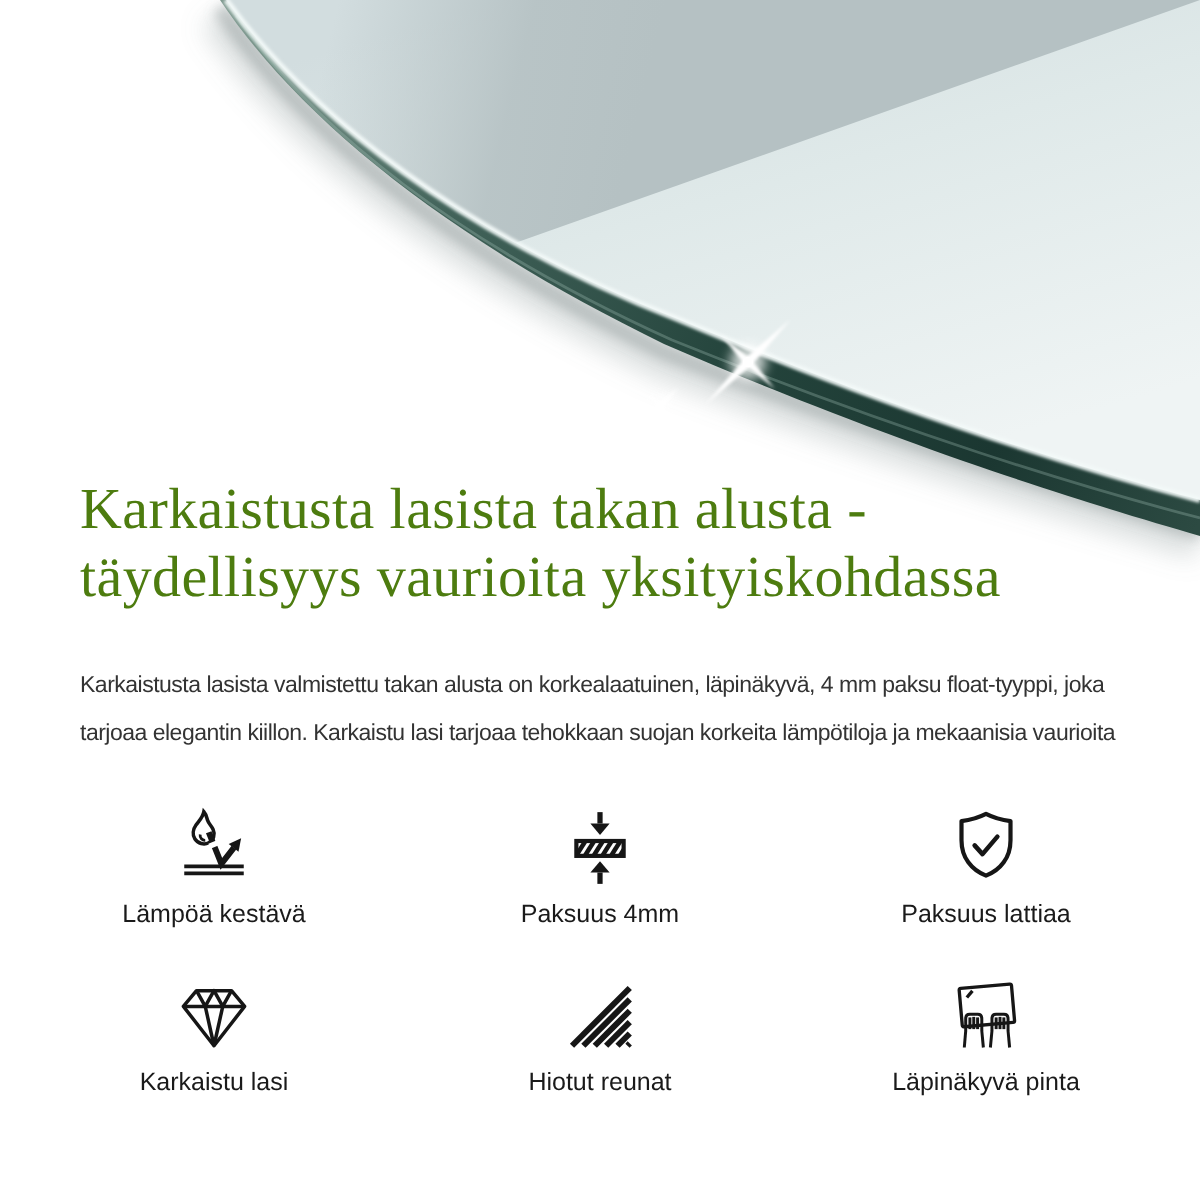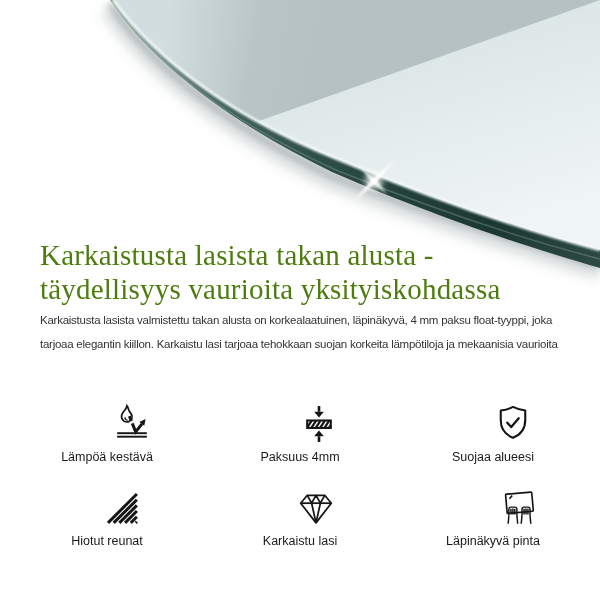--- a/index.html
+++ b/index.html
@@ -11,30 +11,30 @@
   .hero{position:absolute;left:0;top:0;width:600px;height:300px;}
   .hero svg{display:block;}
 
   .heading{
     position:absolute;left:40px;top:238px;
     font-family:"Liberation Serif","DejaVu Serif",serif;
     font-size:29px;line-height:34px;color:#4d7c0f;
     white-space:nowrap;letter-spacing:.2px;
   }
   .para{
-    position:absolute;left:40px;top:308px;
+    position:absolute;left:40px;top:331px;
     font-size:11.5px;line-height:24px;color:#333333;
     letter-spacing:-0.25px;white-space:nowrap;
   }
   .features{
     position:absolute;left:0;top:403px;width:600px;
     display:grid;grid-template-columns:214px 172px 214px;
     grid-auto-rows:84px;justify-items:center;align-items:start;
   }
-  .feature{display:flex;flex-direction:column;align-items:flex-end;}
+  .feature{display:flex;flex-direction:column;align-items:center;}
   .feature .ic{width:42px;height:42px;}
   .feature .ic svg{width:42px;height:42px;display:block;}
   .feature .lbl{
     margin-top:5px;font-size:12.5px;color:#1a1a1a;letter-spacing:0;
   }
 </style>
 </head>
 <body>
 
 <div class="hero">
@@ -157,48 +157,48 @@
     <div class="lbl">Paksuus 4mm</div>
   </div>
 
   <div class="feature">
     <div class="ic">
       <svg viewBox="0 0 48 48" fill="none" stroke="#161616" stroke-width="2.4" stroke-linejoin="round">
         <path d="M24,4.5 C28.5,6.8 33,8 38,8.6 L38,19.5 C38,29.5 32.3,36.5 24,39.8 C15.7,36.5 10,29.5 10,19.5 L10,8.6 C15,8 19.5,6.8 24,4.5 Z"></path>
         <polyline points="17.5,22.5 22,27.5 30.5,17.5" stroke-width="2.6" stroke-linecap="round"></polyline>
       </svg>
     </div>
-    <div class="lbl">Suojaa alueesi</div>
+    <div class="lbl">Paksuus lattiaa</div>
+  </div>
+
+  <div class="feature">
+    <div class="ic">
+      <svg viewBox="0 0 48 48" fill="none" stroke="#161616" stroke-width="2" stroke-linejoin="round">
+        <path d="M6.5,18.5 L14,9.5 L34,9.5 L41.5,18.5 L24,41 Z"></path>
+        <line x1="6.5" y1="18.5" x2="41.5" y2="18.5"></line>
+        <polyline points="14,9.5 19,18.5 24,9.5 29,18.5 34,9.5"></polyline>
+        <line x1="19" y1="18.5" x2="24" y2="41"></line>
+        <line x1="29" y1="18.5" x2="24" y2="41"></line>
+      </svg>
+    </div>
+    <div class="lbl">Karkaistu lasi</div>
   </div>
 
   <div class="feature">
     <div class="ic">
       <svg viewBox="0 0 48 48" fill="none" stroke="#161616" stroke-width="3.4">
         <line x1="8" y1="41" x2="41" y2="8"></line>
         <line x1="14.5" y1="41" x2="41" y2="14.5"></line>
         <line x1="21" y1="41" x2="41" y2="21"></line>
         <line x1="27.5" y1="41" x2="41" y2="27.5"></line>
         <line x1="34" y1="41" x2="41" y2="34"></line>
         <line x1="39.7" y1="41" x2="41" y2="39.7"></line>
       </svg>
     </div>
     <div class="lbl">Hiotut reunat</div>
-  </div>
-
-  <div class="feature">
-    <div class="ic">
-      <svg viewBox="0 0 48 48" fill="none" stroke="#161616" stroke-width="2" stroke-linejoin="round">
-        <path d="M6.5,18.5 L14,9.5 L34,9.5 L41.5,18.5 L24,41 Z"></path>
-        <line x1="6.5" y1="18.5" x2="41.5" y2="18.5"></line>
-        <polyline points="14,9.5 19,18.5 24,9.5 29,18.5 34,9.5"></polyline>
-        <line x1="19" y1="18.5" x2="24" y2="41"></line>
-        <line x1="29" y1="18.5" x2="24" y2="41"></line>
-      </svg>
-    </div>
-    <div class="lbl">Karkaistu lasi</div>
   </div>
 
   <div class="feature">
     <div class="ic">
       <svg viewBox="0 0 48 48" fill="none" stroke="#161616" stroke-width="1.9" stroke-linejoin="round">
         <g transform="rotate(-5 24 18)">
           <rect x="9.5" y="7" width="30" height="22" rx="1"></rect>
           <line x1="13.5" y1="12.5" x2="17" y2="9"></line>
         </g>
         <g stroke-width="1.7">

